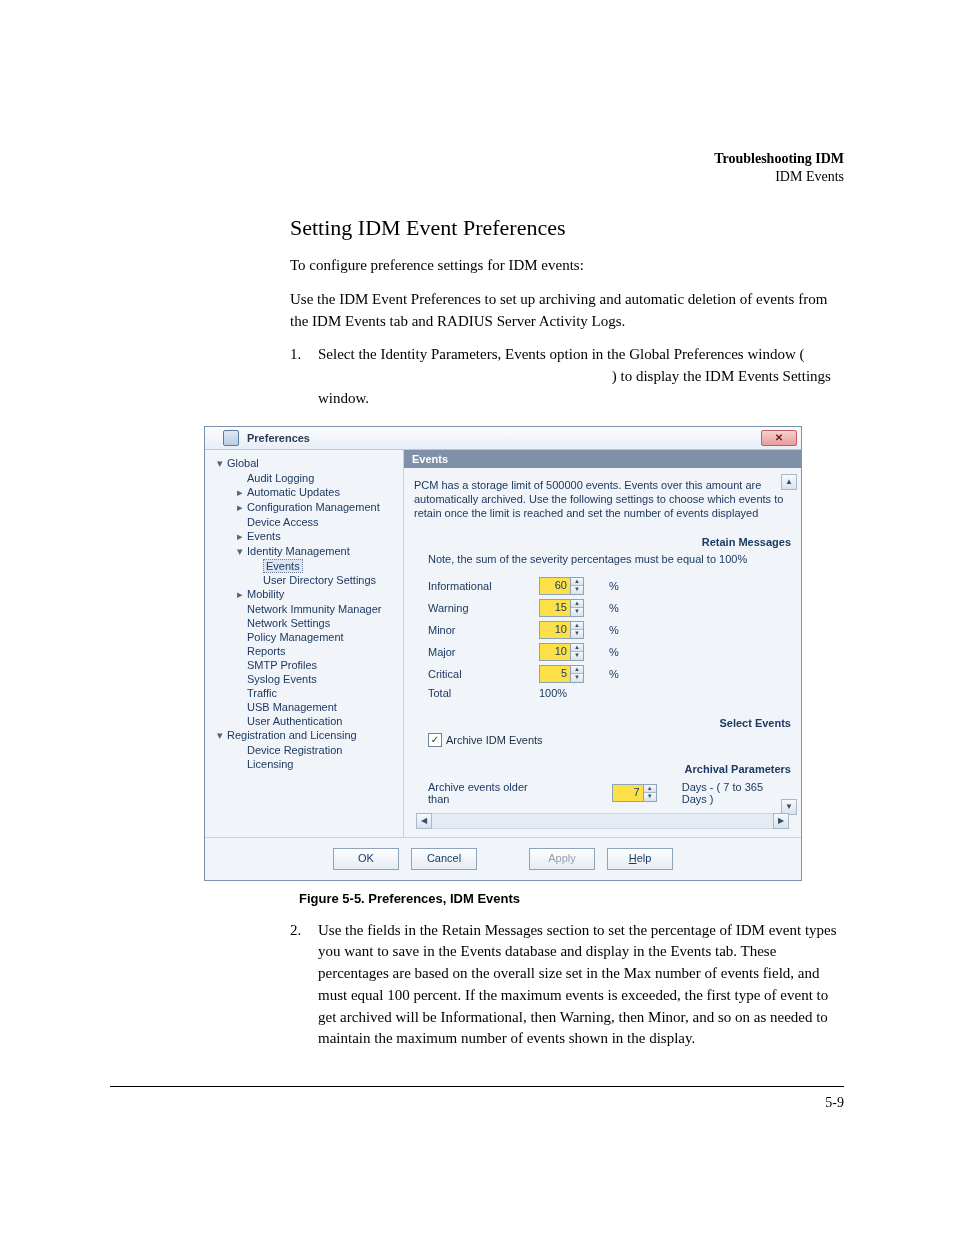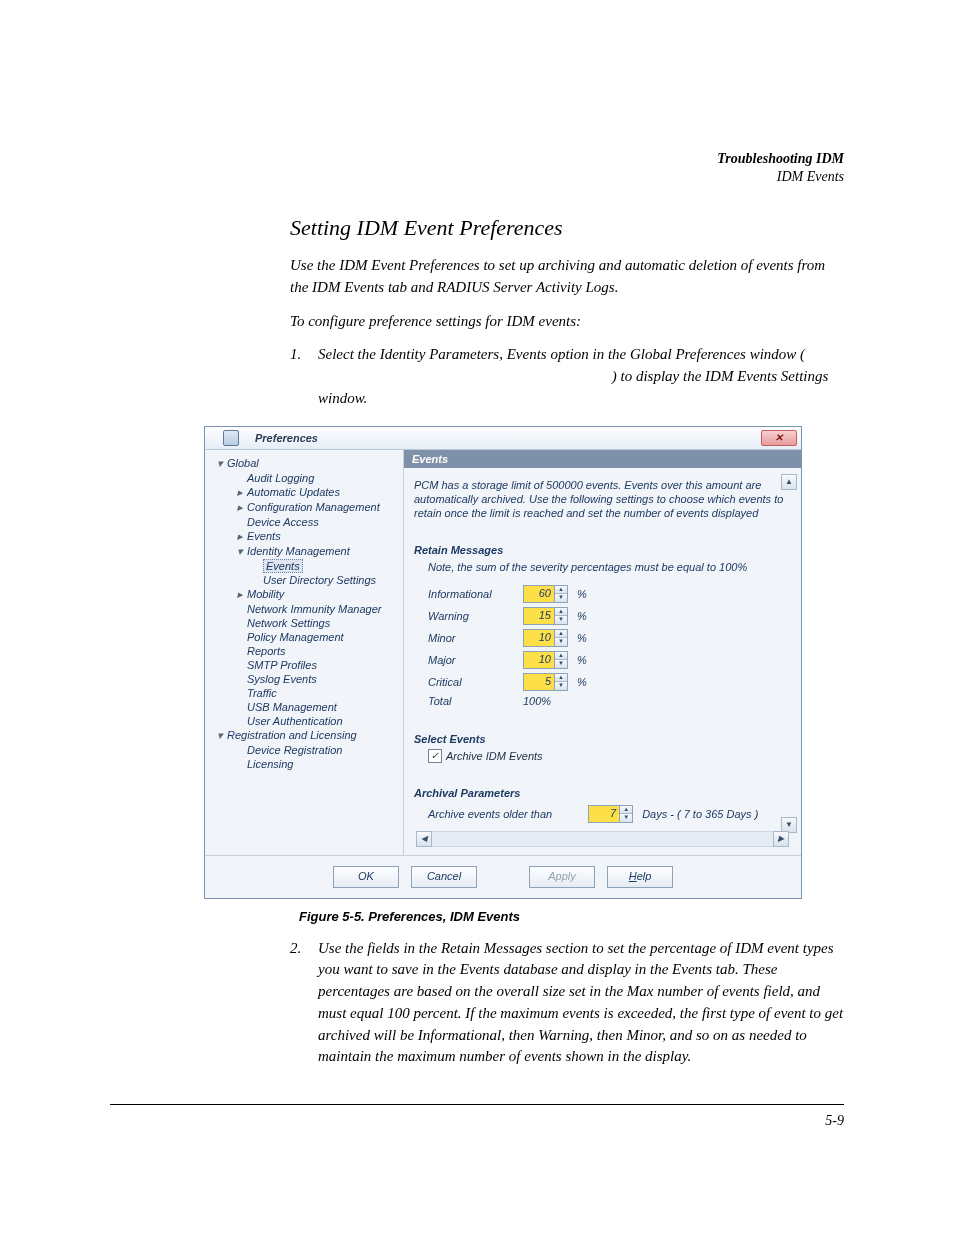--- a/index.html
+++ b/index.html
@@ -9,21 +9,20 @@
     font-family: Georgia, 'Times New Roman', serif;
     color: #000;
     width: 954px;
   }
   .page {
     width: 954px;
     min-height: 1235px;
     box-sizing: border-box;
     padding: 150px 110px 60px 110px;
     position: relative;
-    font-style: italic;
   }
   .header-block {
     text-align: right;
     font-size: 14px;
     line-height: 1.25;
     margin-bottom: 30px;
   }
   .header-block .h1 { font-weight: bold; }
   .content-col {
     margin-left: 180px;
@@ -61,21 +60,21 @@
   }
   .titlebar {
     display: flex;
     align-items: center;
     justify-content: space-between;
     height: 22px;
     padding: 0 4px 0 6px;
     background: linear-gradient(#fdfdff, #e7eef7);
     border-bottom: 1px solid #b9c7d6;
   }
-  .titlebar-left { display: flex; align-items: center; gap: 16px; font-weight: bold; color: #2b3b55; padding-left: 12px; }
+  .titlebar-left { display: flex; align-items: center; gap: 8px; font-weight: bold; color: #2b3b55; padding-left: 12px; }
   .app-icon {
     width: 14px; height: 14px;
     border: 1px solid #5a7aa0;
     border-radius: 2px;
     background: linear-gradient(#dfe9f5,#b9cde4);
   }
   .close-btn {
     width: 34px; height: 14px;
     border: 1px solid #c06060;
     border-radius: 2px;
@@ -121,26 +120,26 @@
     background: #7f91a8;
     color: #fff;
     font-weight: bold;
     padding: 3px 8px;
   }
   .pane-content {
     padding: 10px 10px 6px 10px;
     position: relative;
   }
   .small-note { color: #1d3a63; margin-bottom: 8px; line-height: 1.3; }
-  .group-title { font-weight: bold; margin: 24px 0 4px 0; color: #1d3a63;}
+  .group-title { font-weight: bold; margin: 16px 0 4px 0; color: #1d3a63; text-align: right;}
   .field-row {
     display: flex;
     align-items: center;
     padding: 2px 0 2px 14px;
-    gap: 9px;
+    gap: 25px;
     color: #1d3a63;
   }
   .field-row .lbl { width: 86px; }
   .spinner {
     display: inline-flex;
     align-items: stretch;
     height: 16px;
     border: 1px solid #8fa3b8;
     background: #fde047;
   }
@@ -244,22 +243,22 @@
 <body>
 
 <div class="page">
   <div class="header-block">
     <div class="h1">Troubleshooting IDM</div>
     <div>IDM Events</div>
   </div>
 
   <div class="content-col">
     <div class="section-title">Setting IDM Event Preferences</div>
+    <div class="body-text">To configure preference settings for IDM events:</div>
     <div class="body-text">Use the IDM Event Preferences to set up archiving and automatic deletion of events from the IDM Events tab and RADIUS Server Activity Logs.</div>
-    <div class="body-text">To configure preference settings for IDM events:</div>
 
     <div class="step-list">
       <div class="step-row">
         <div class="step-num">1.</div>
         <div class="step-txt">
           <span>Select the Identity Parameters, Events option in the Global Preferences window (</span>
           <span style="display:inline-block;width:290px;"></span>
           <span>) to display the IDM Events Settings window.</span>
         </div>
       </div>

